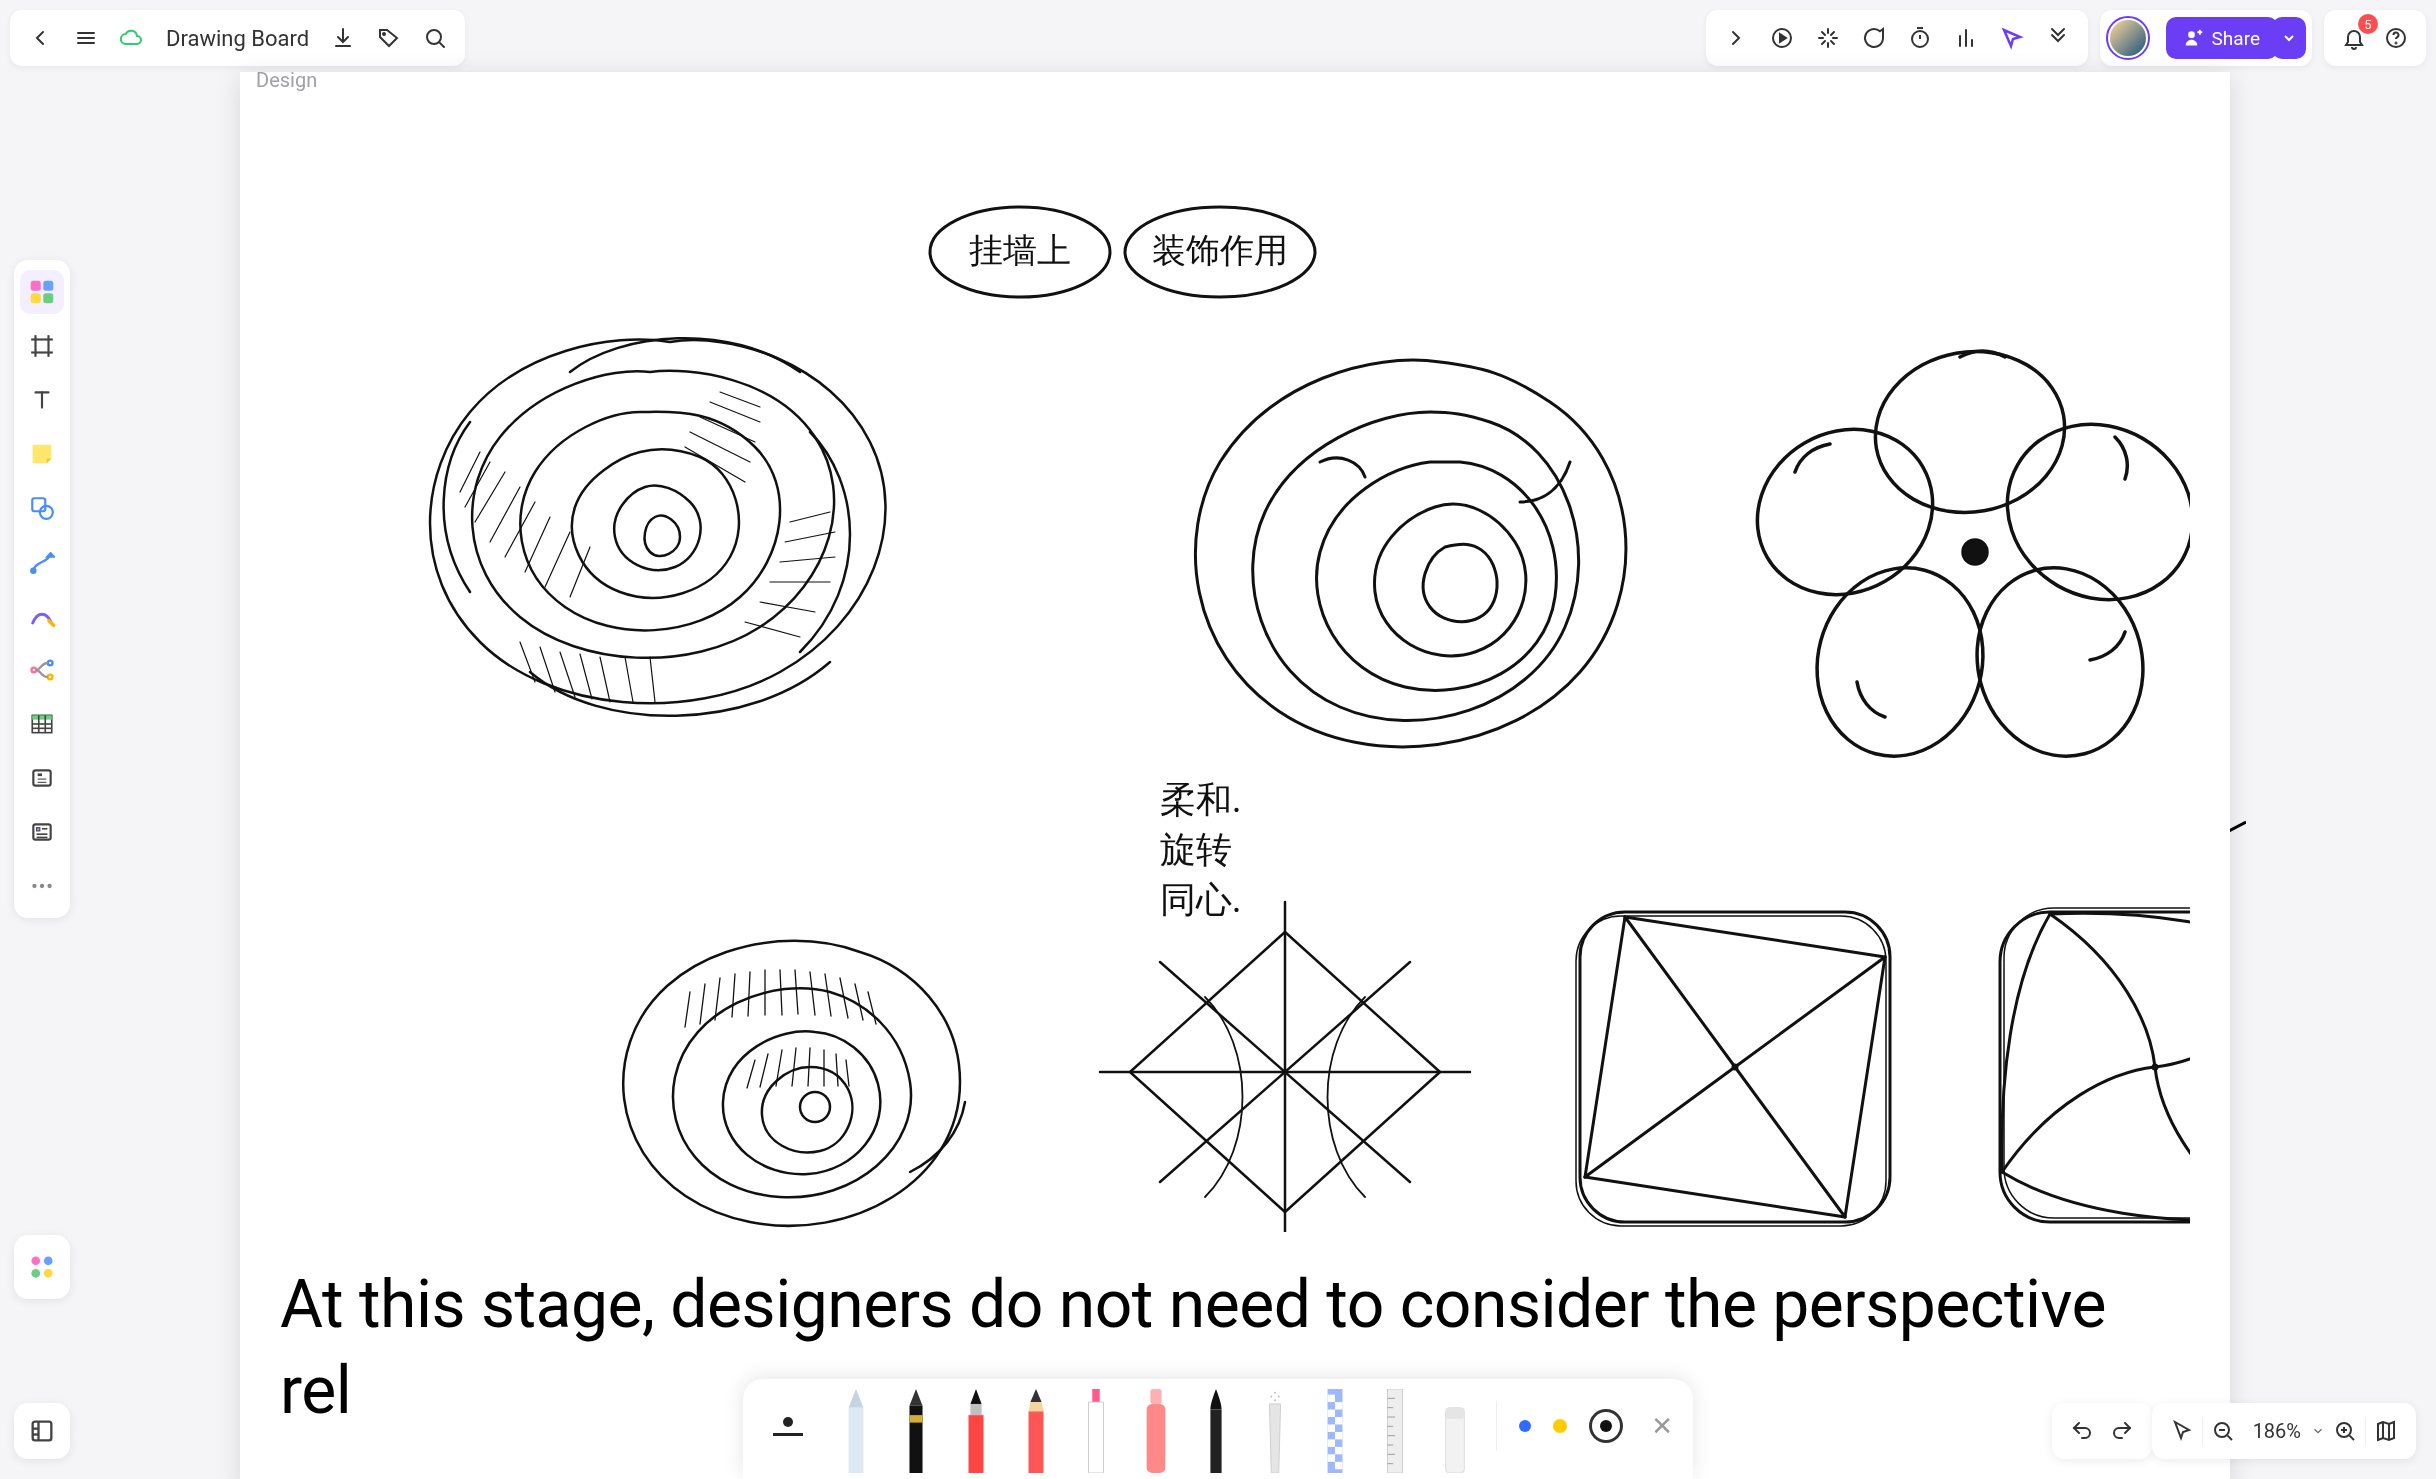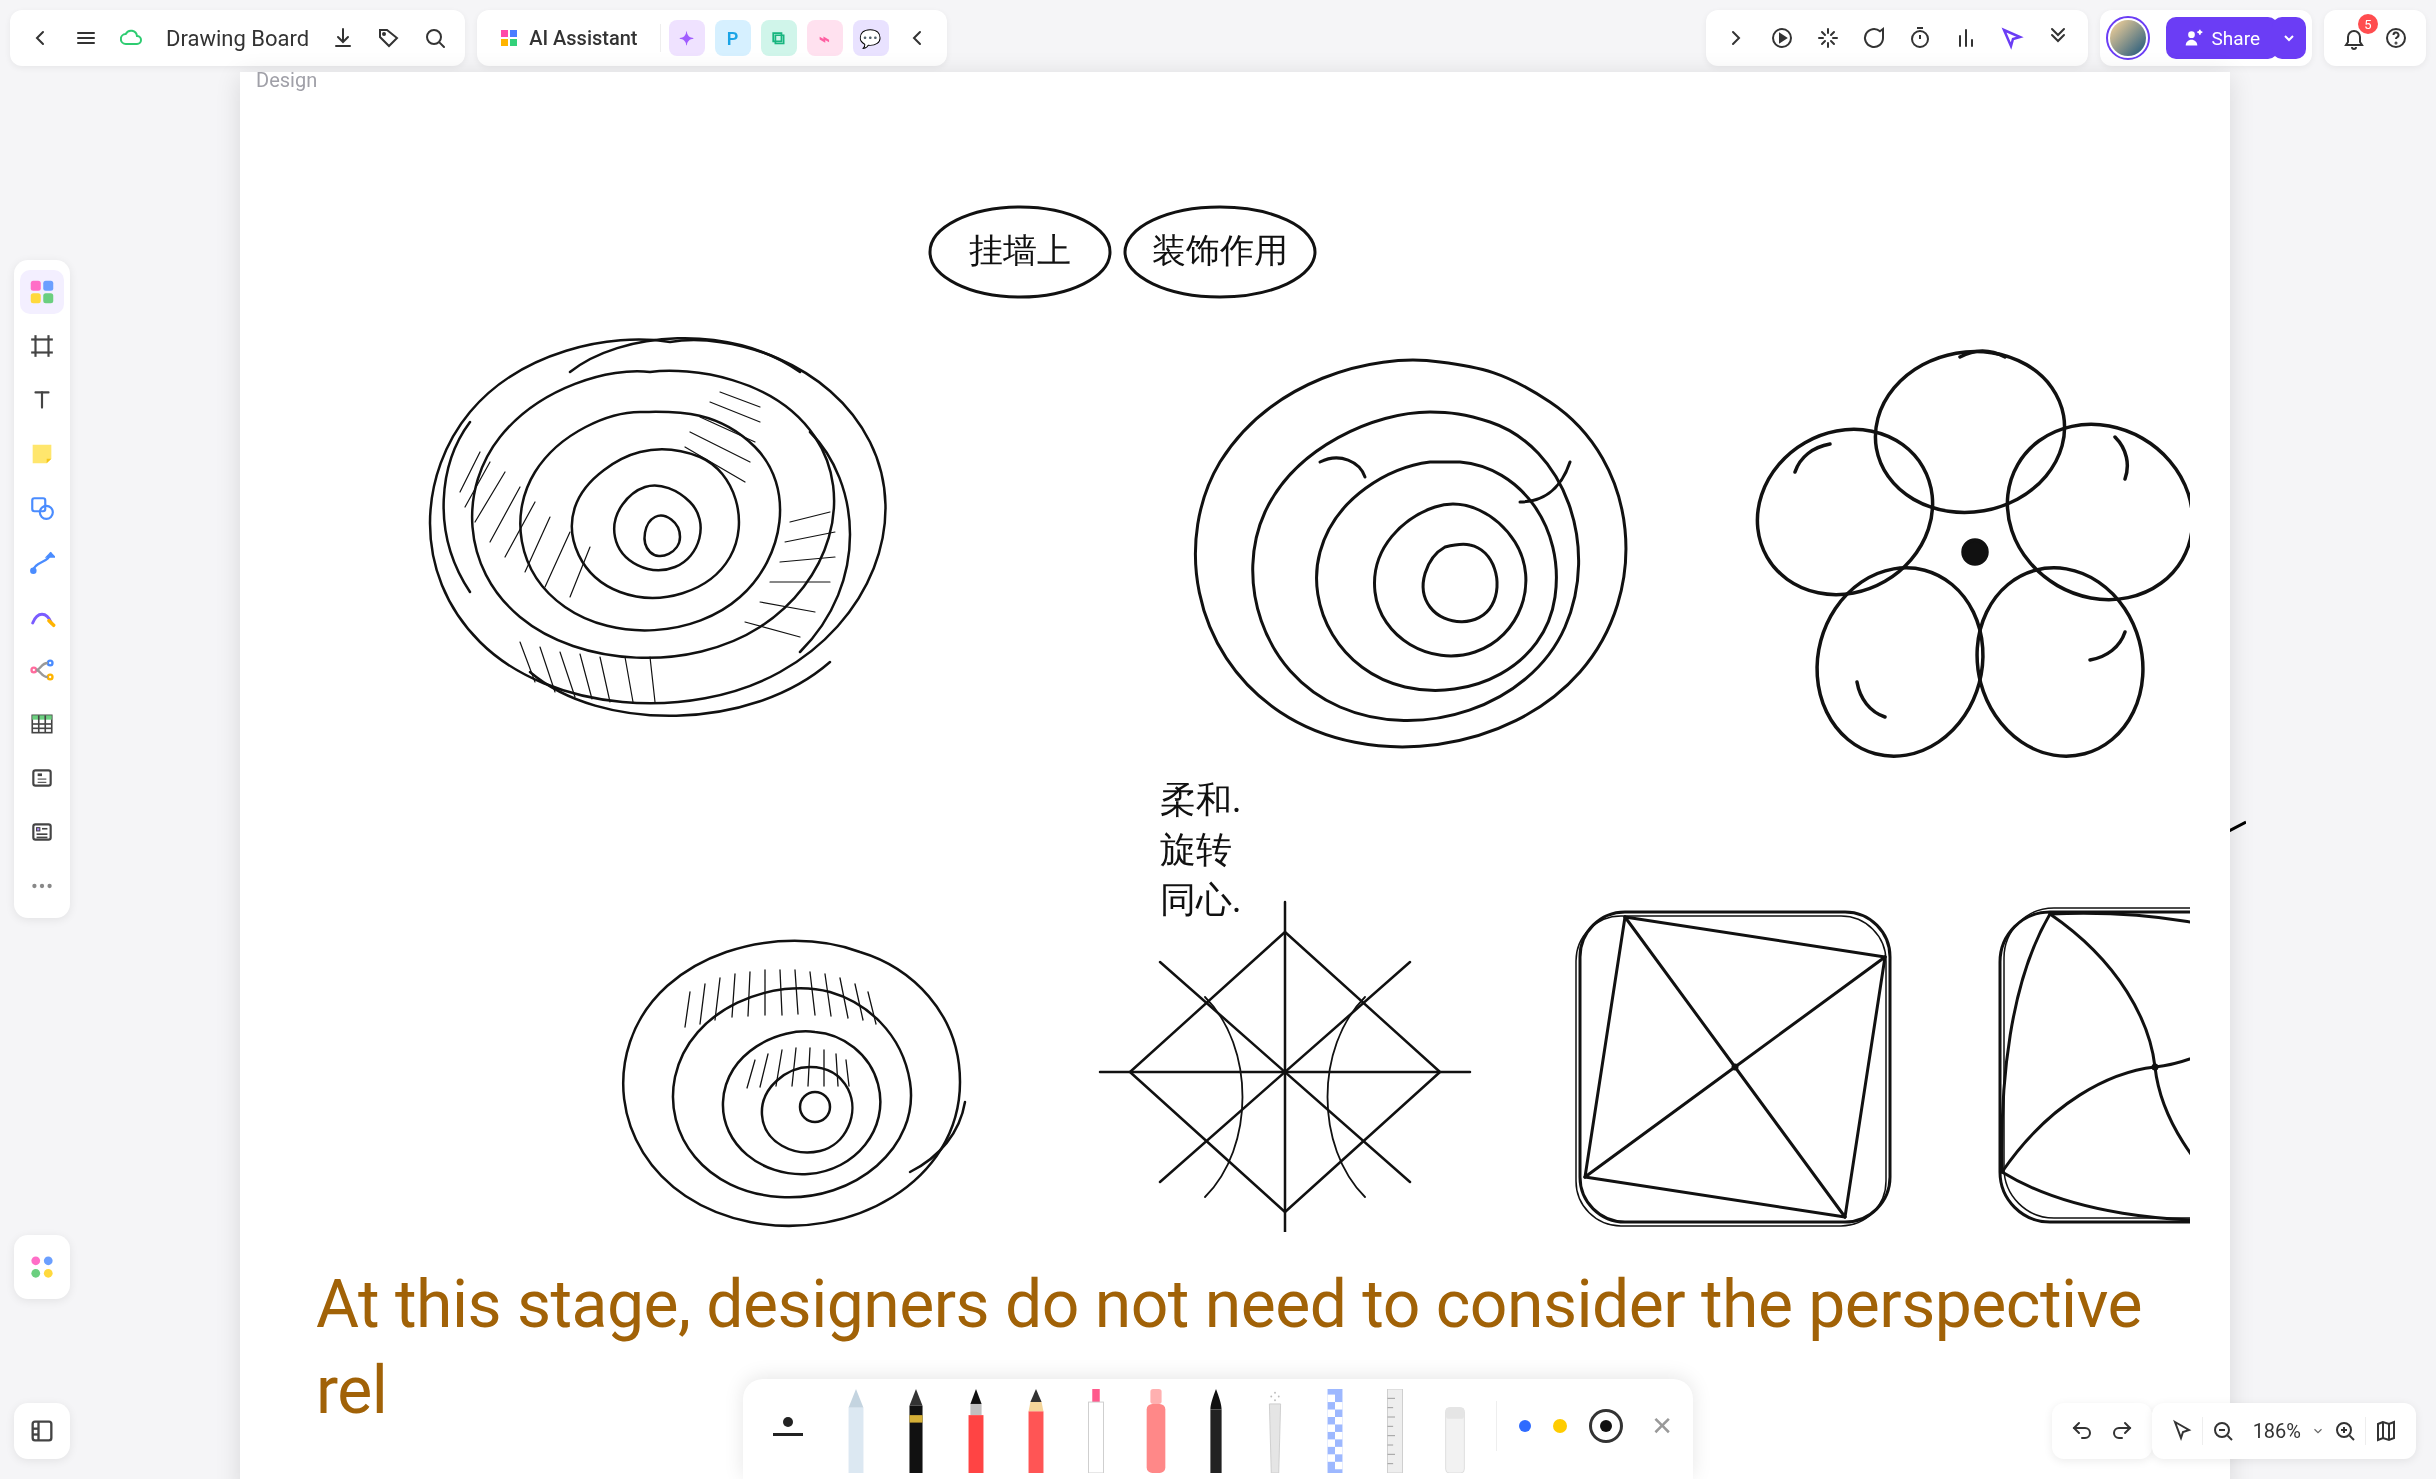--- a/index.html
+++ b/index.html
@@ -34,21 +34,21 @@
   .lt-bottom { position:absolute; left:14px; bottom:180px; width:56px; background:#fff; border-radius:14px; box-shadow:0 2px 10px rgba(0,0,0,0.08); display:flex; flex-direction:column; align-items:center; padding:10px 0;}
   .lt-corner { position:absolute; left:14px; bottom:20px; width:56px; height:56px; background:#fff; border-radius:14px; box-shadow:0 2px 10px rgba(0,0,0,0.08); display:flex;align-items:center;justify-content:center; cursor:pointer;}
 
   
   .canvas-wrap { position:absolute; top:72px; left:240px; right:220px; bottom:0; }
   .dot-grid { position:absolute; inset:0; background-image: radial-gradient(#d9d9de 2px, transparent 2px); background-size: 70px 70px; background-position: 20px 20px; }
   .page { position:absolute; left:0; top:0; width:1990px; background:#fff; box-shadow:0 4px 24px rgba(0,0,0,0.12); padding:40px 40px 60px 40px; }
   .page-label { position:absolute; top:-4px; left:4px; color:#a0a0a8; font-size:20px;margin-left:12px; }
   .sketch-area { width:100%; height:1120px; position:relative; }
   .sketch-area svg { position:absolute; inset:0; }
-  .body-text { font-size:66px; color:#a16207; line-height:1.3; margin-top:30px; font-weight:400; letter-spacing: -0.5px; margin-left: 36px;}
+  .body-text { font-size:66px; color:#000000; line-height:1.3; margin-top:30px; font-weight:400; letter-spacing: -0.5px;}
   .curve-outside { position:absolute; top:740px; right:-30px; width:250px; height:200px; pointer-events:none;}
 
   
   .pen-tray { position:absolute; left:50%; transform:translateX(-50%); bottom:0; width:950px; height:100px; background:#fff; border-radius:20px 20px 0 0; box-shadow:0 -2px 20px rgba(0,0,0,0.1); display:flex; align-items:flex-end; padding:0 20px 6px 20px; gap:6px;}
   .pen-tool { width:54px; height:90px; display:flex; align-items:flex-end; justify-content:center; cursor:pointer; }
   .pen-svg { width:40px; height:84px; }
   .color-dot { width:20px; height:20px; border-radius:50%; margin:0 8px; align-self:center; cursor:pointer;}
   .color-ring { width:34px;height:34px;border-radius:50%;border:3px solid #333;display:flex;align-items:center;justify-content:center;align-self:center;margin:0 8px;cursor:pointer;}
   .close-x { align-self:center; margin-left:14px; color:#999; cursor:pointer; font-size:26px; }
   .stroke-sel { align-self:center; width:50px; display:flex; flex-direction:column; align-items:center; gap:6px; margin-right:10px;}
@@ -95,42 +95,20 @@
         </svg>
     </div>
     <div class="icon-btn">
       <svg viewBox="0 0 24 24" fill="none" stroke="currentColor" stroke-width="2" stroke-linecap="round">
           <circle cx="11" cy="11" r="7"></circle>
           <line x1="21" y1="21" x2="16.65" y2="16.65"></line>
         </svg>
     </div>
   </div>
 
-  <div class="pill">
-    <div class="icon-btn" style="width:auto;padding:0 10px;gap:8px">
-      <svg width="26" height="26" viewBox="0 0 24 24">
-          <path fill="#ff4aa8" d="M4 4h7v7H4z"></path>
-          <path fill="#4a7dff" d="M13 4h7v7h-7z"></path>
-          <path fill="#ffb400" d="M4 13h7v7H4z"></path>
-          <path fill="#33d17a" d="M13 13h7v7h-7z"></path>
-        </svg>
-      <span class="ai-label">AI Assistant</span>
-    </div>
-    <div style="width:1px;height:28px;background:#eee"></div>
-    <div class="mode-chip" style="background:#efe2ff;color:#a05cff">✦</div>
-    <div class="mode-chip" style="background:#d6f0ff;color:#1aa4e6">P</div>
-    <div class="mode-chip" style="background:#d0f5ea;color:#18b57f">⧉</div>
-    <div class="mode-chip" style="background:#ffe1ef;color:#ff5fa2">⌁</div>
-    <div class="mode-chip" style="background:#e9e2ff;color:#7a5cff">💬</div>
-    <div class="icon-btn">
-      <svg viewBox="0 0 24 24" fill="none" stroke="currentColor" stroke-width="2" stroke-linecap="round">
-          <polyline points="15 18 9 12 15 6"></polyline>
-        </svg>
-    </div>
-  </div>
 
   <div class="topbar-right">
     <div class="pill">
       <div class="icon-btn">
           <svg viewBox="0 0 24 24" stroke="currentColor" stroke-width="2" fill="none" stroke-linecap="round">
             <polyline points="9 18 15 12 9 6"></polyline>
           </svg>
         </div>
       <div class="icon-btn">
           <svg viewBox="0 0 24 24" stroke="currentColor" stroke-width="2" fill="none">

